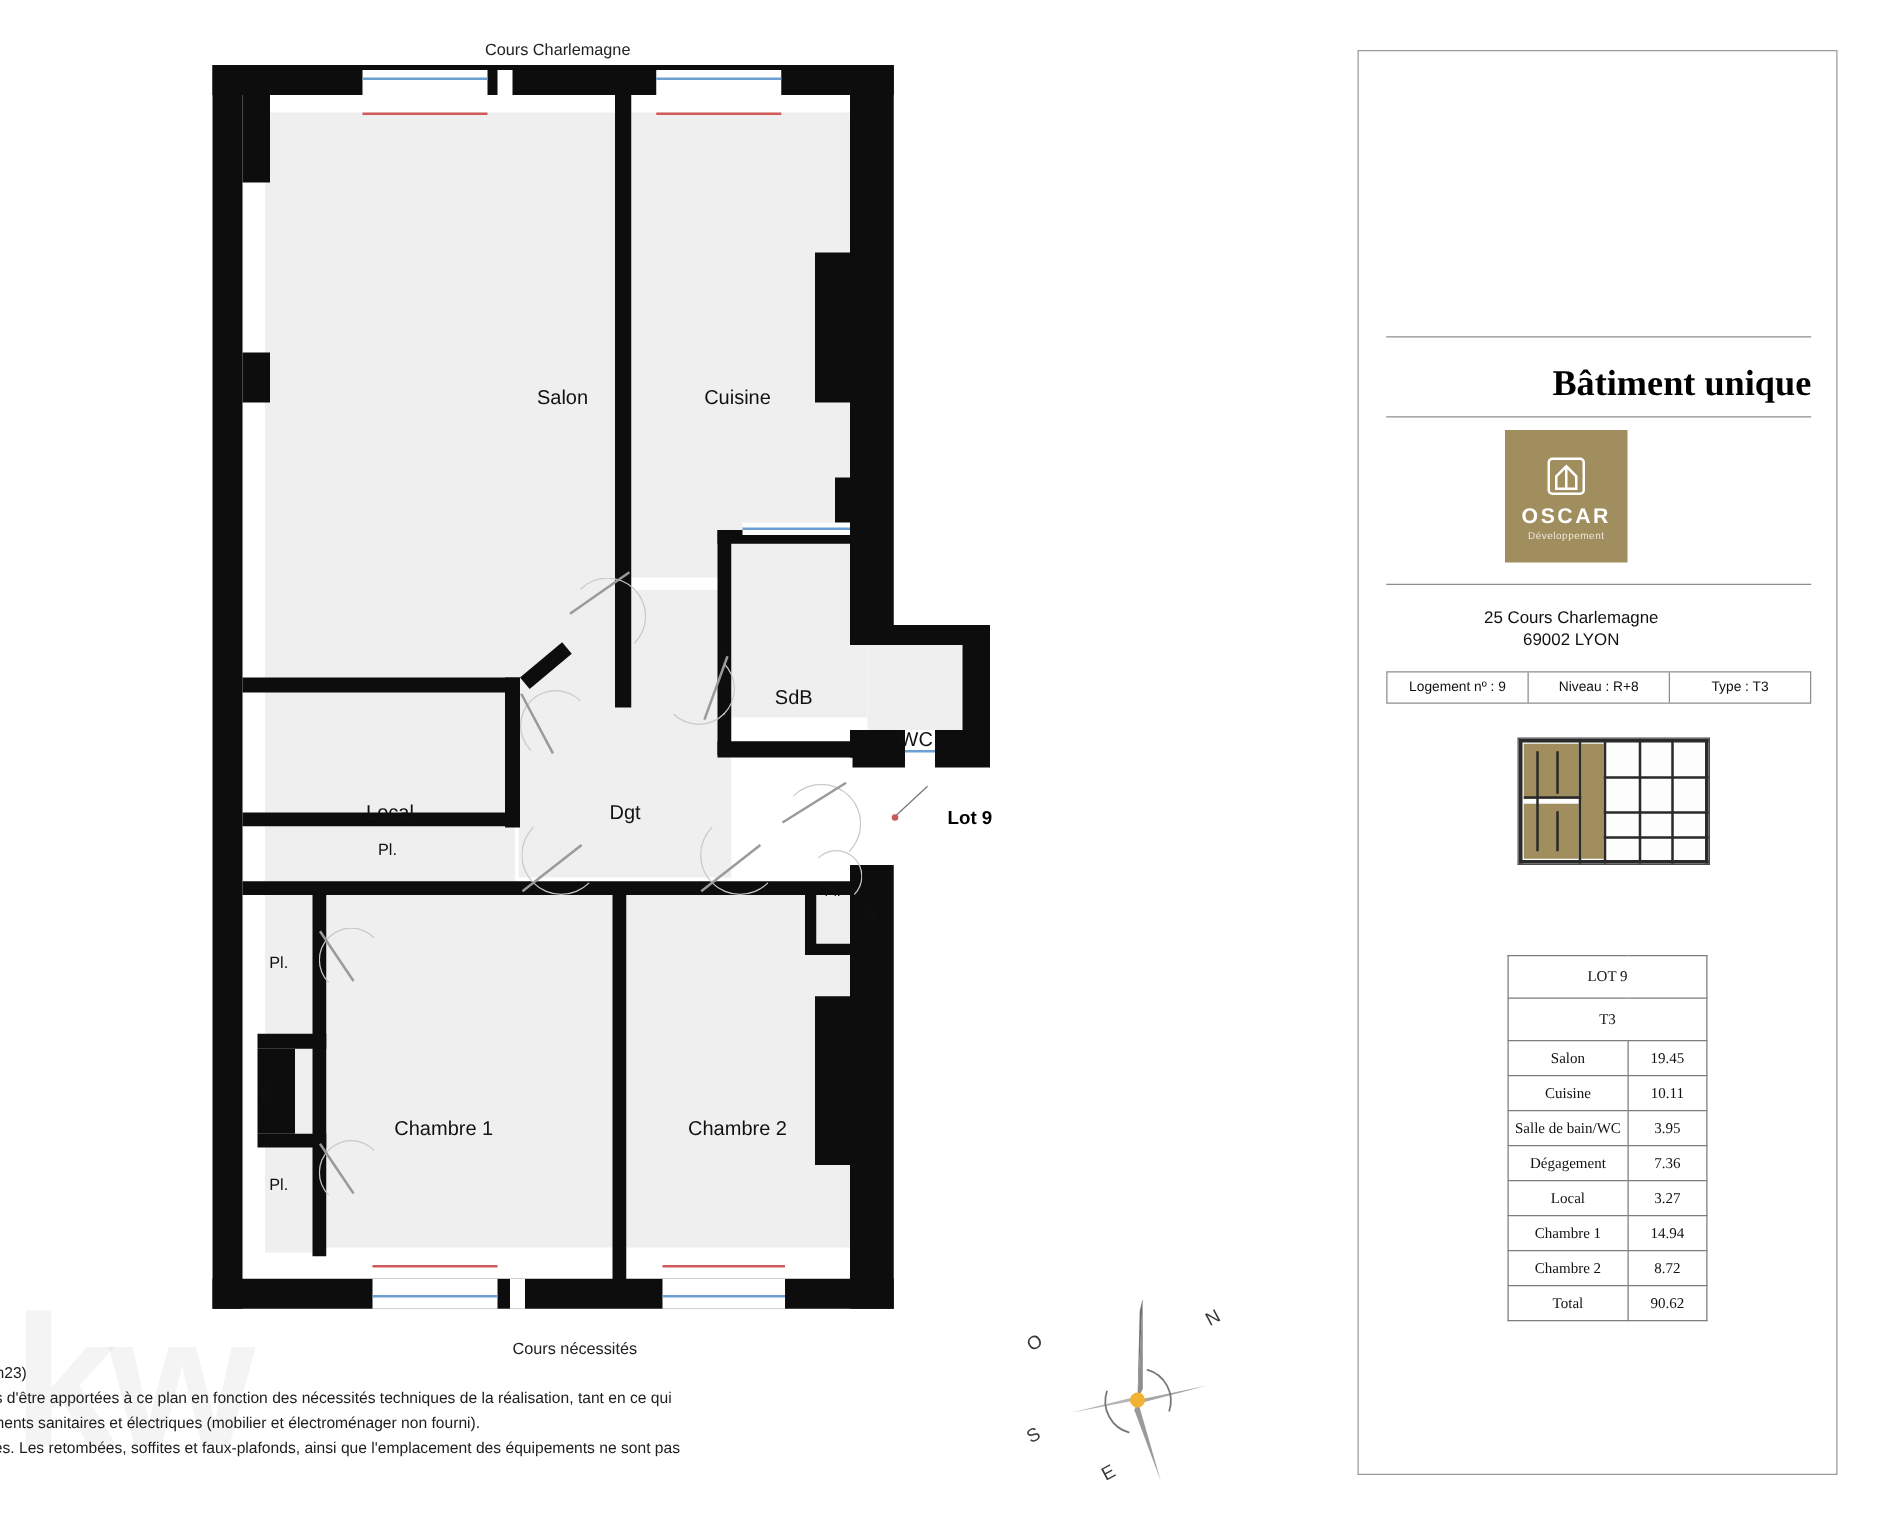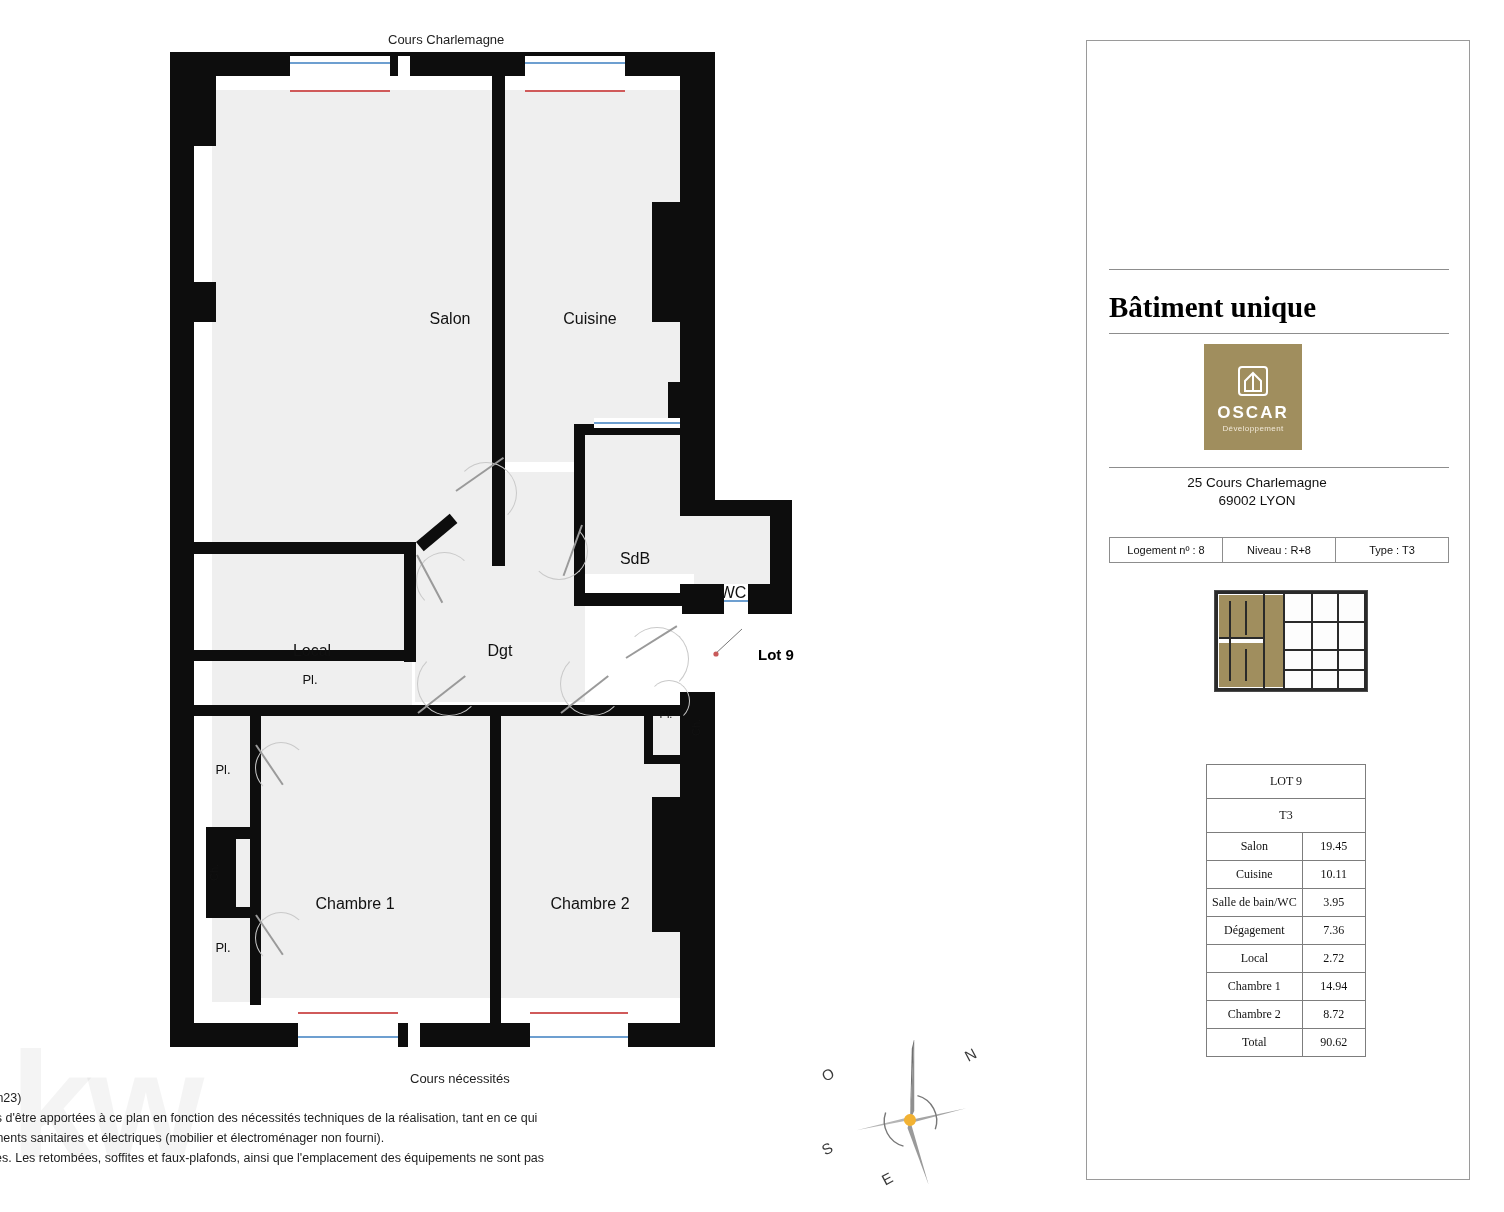--- a/index.html
+++ b/index.html
@@ -157,21 +157,21 @@
   .tb-rule {
     position: absolute;
     left: 0; width: 340px;
     height: 1px;
     background: #8d8d8d;
   }
   #tb-title {
     position: absolute;
     left: 0; top: 250px;
     width: 340px;
-    text-align: left;
+    text-align: right;
     font-size: 29px;
     font-weight: bold;
     font-family: "Liberation Serif", serif;
     color: #000;
   }
   #logo-box {
     position: absolute;
     left: 117px; top: 303px;
     width: 98px; height: 106px;
     background: #a08e5e;
@@ -192,21 +192,21 @@
     font-family: "Liberation Sans", sans-serif;
   }
   #logo-sub {
     color: #f0e8d8;
     font-size: 8px;
     letter-spacing: 0.4px;
     margin-top: 1px;
   }
   #tb-address {
     position: absolute;
-    left: 0; top: 433px;
+    left: 0; top: 444px;
     width: 340px;
     text-align: center;
     font-size: 13.5px;
     line-height: 18px;
     color: #111;
   }
   
   #lot-info {
     position: absolute;
     left: 22px; top: 496px;
@@ -469,21 +469,21 @@
     <div id="logo-name">OSCAR</div>
     <div id="logo-sub">Développement</div>
   </div>
 
   <div id="tb-address">
     <div>25 Cours Charlemagne</div>
     <div>69002 LYON</div>
   </div>
 
   <div id="lot-info">
-    <div>Logement nº : 8</div>
+    <div>Logement nº : 9</div>
     <div>Niveau : R+8</div>
     <div>Type : T3</div>
   </div>
 
   <div id="keyplan">
     <div class="kp-block kp-hl" style="left:4px; top:4px; width:44px; height:44px;"></div>
     <div class="kp-block kp-hl" style="left:4px; top:52px; width:44px; height:44px;"></div>
     <div class="kp-block kp-hl" style="left:50px; top:4px; width:18px; height:92px;"></div>
     <div class="kp-block kp-line" style="left:0px; top:0px; width:152px; height:3px;"></div>
     <div class="kp-block kp-line" style="left:0px; top:97px; width:152px; height:3px;"></div>
@@ -521,21 +521,21 @@
     <tr>
       <td class="name">Salle de bain/WC</td>
       <td class="val">3.95</td>
     </tr>
     <tr>
       <td class="name">Dégagement</td>
       <td class="val">7.36</td>
     </tr>
     <tr>
       <td class="name">Local</td>
-      <td class="val">2.72</td>
+      <td class="val">3.27</td>
     </tr>
     <tr>
       <td class="name">Chambre 1</td>
       <td class="val">14.94</td>
     </tr>
     <tr>
       <td class="name">Chambre 2</td>
       <td class="val">8.72</td>
     </tr>
     <tr>

